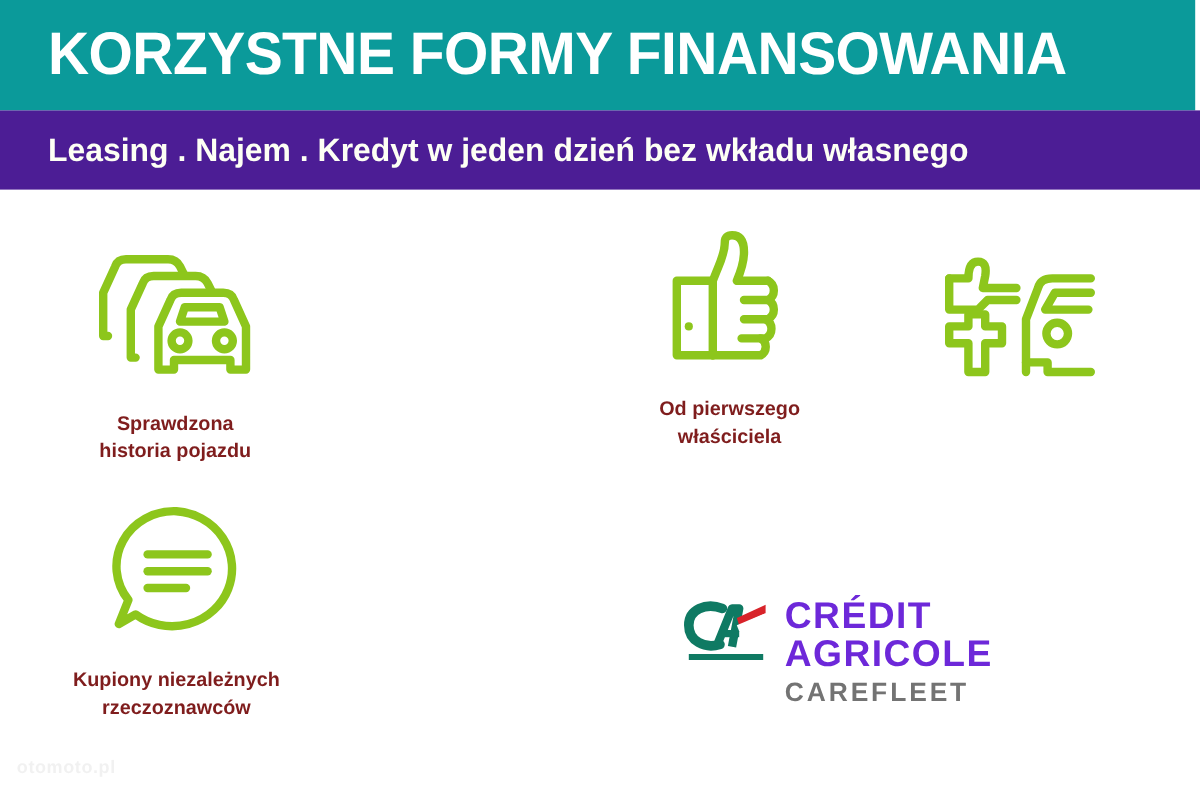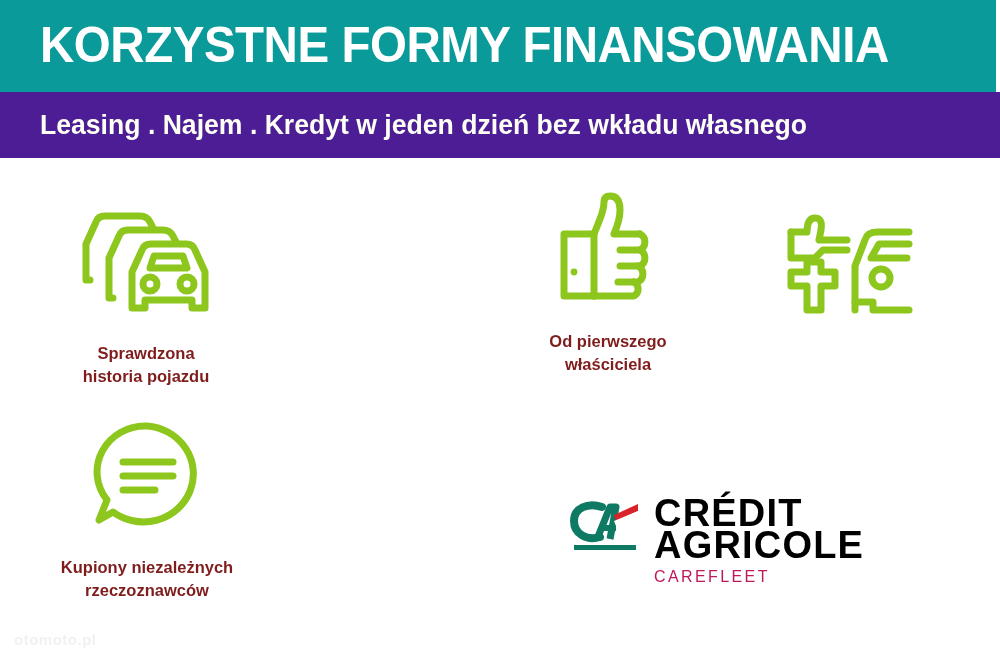--- a/index.html
+++ b/index.html
@@ -113,33 +113,33 @@
     flex: 0 0 auto;
     margin-top: 2px;
   }
   .logo-text {
     margin-left: 12px;
     display: flex;
     flex-direction: column;
     justify-content: flex-start;
   }
   .logo-line1 {
-    font-size: 38px;
+    font-size: 31px;
     line-height: 32px;
     font-weight: bold;
     letter-spacing: 1.2px;
-    color: #000000;
+    color: #6d28d9;
   }
   .logo-line2 {
     margin-top: 4px;
-    font-size: 16px;
+    font-size: 22px;
     line-height: 23px;
-    font-weight: normal;
+    font-weight: bold;
     letter-spacing: 2.4px;
-    color: #be185d;
+    color: #737373;
   }
 
   
   .watermark {
     position: absolute;
     left: 14px;
     bottom: 6px;
     font-size: 15px;
     font-weight: bold;
     letter-spacing: 0.5px;

